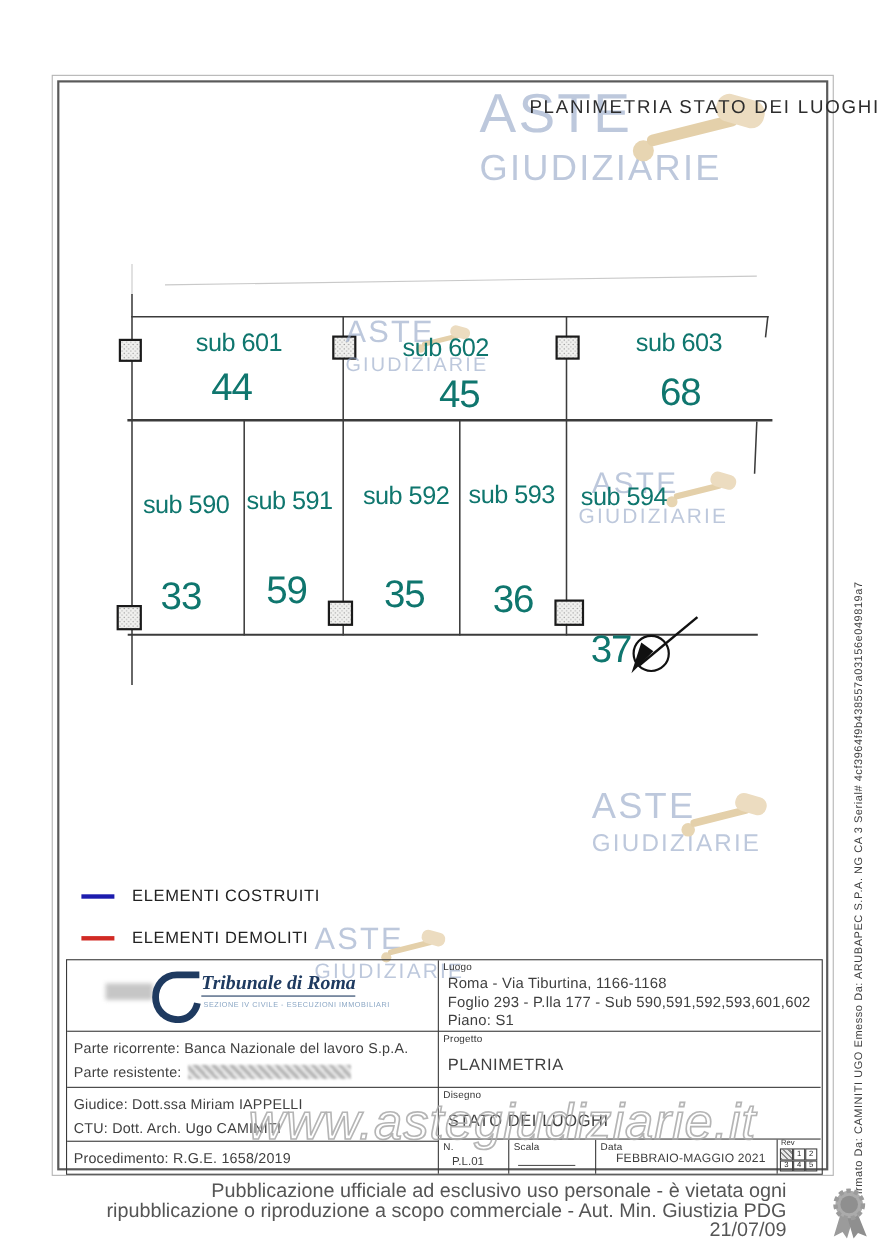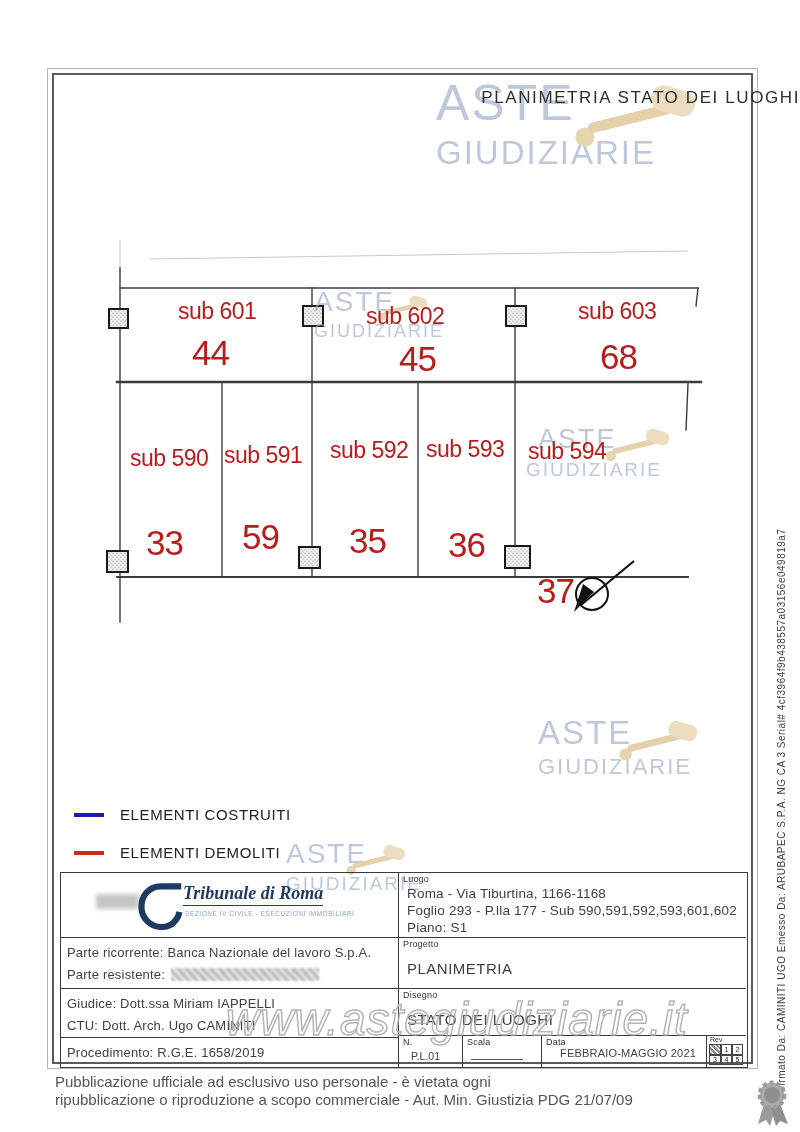--- a/index.html
+++ b/index.html
@@ -31,21 +31,21 @@
   .wm4 .gavel{left:80px;top:4px;width:84px;height:44px;}
   .wm5{left:286px;top:840px;} .wm5 .aste{font-size:28px;} .wm5 .giud{font-size:19px;margin-top:6px;}
   .wm5 .gavel{left:60px;top:4px;width:62px;height:34px;}
 
   .www-wm{position:absolute;left:226px;top:992px;z-index:20;white-space:nowrap;
     font-size:46px;letter-spacing:1px;color:rgba(255,255,255,.12);
     -webkit-text-stroke:1.5px rgba(168,168,168,.85);pointer-events:none;font-style:italic;}
 
   
   #plan-svg{position:absolute;left:0;top:0;z-index:3;}
-  .lbl-sub,.lbl-num{position:absolute;z-index:6;color:#b91c1c;white-space:nowrap;}
+  .lbl-sub,.lbl-num{position:absolute;z-index:6;color:#0f766e;white-space:nowrap;}
   .lbl-sub{font-size:23px;letter-spacing:-0.5px;}
   .lbl-num{font-size:35px;letter-spacing:-1px;}
   .p-s601{left:178px;top:298px;} .p-n44{left:192px;top:333px;}
   .p-s602{left:366px;top:303px;} .p-n45{left:399px;top:339px;}
   .p-s603{left:578px;top:298px;} .p-n46{left:600px;top:337px;}
   .p-s590{left:130px;top:445px;} .p-n33{left:146px;top:523px;}
   .p-s591{left:224px;top:442px;} .p-n34{left:242px;top:517px;}
   .p-s592{left:330px;top:437px;} .p-n35{left:349px;top:521px;}
   .p-s593{left:426px;top:436px;} .p-n36{left:448px;top:525px;}
   .p-s594{left:528px;top:438px;} .p-n37{left:537px;top:523px;margin-top:48px;}
@@ -93,22 +93,22 @@
   .stamp-smudge{position:absolute;left:35px;top:21px;width:43px;height:15px;background:#b3b3b3;
     filter:blur(2px);opacity:.75;}
   .logo-g{position:absolute;left:76px;top:5px;}
   .court-name{position:absolute;left:122px;top:10px;font-family:"Liberation Serif",serif;
     font-style:italic;font-weight:600;font-size:18px;color:#1e3a60;
     border-bottom:1.6px solid #1e3a60;padding-bottom:1px;white-space:nowrap;}
   .court-section{position:absolute;left:124px;top:37px;font-size:6.6px;letter-spacing:.5px;
     color:#8aa6c4;white-space:nowrap;}
 
   
-  .footer{position:absolute;left:55px;top:1073px;width:660px;text-align:left;z-index:8;
-    font-size:15px;color:#555;line-height:18px;}
+  .footer{position:absolute;left:55px;top:1073px;width:660px;text-align:right;z-index:8;
+    font-size:18px;color:#555;line-height:18px;}
 
   
   .vsig{position:absolute;left:776px;top:380px;height:712px;width:20px;
     writing-mode:vertical-rl;transform:rotate(180deg);white-space:nowrap;
     font-size:10px;letter-spacing:.5px;color:#3d3d3d;z-index:8;}
 
   .ribbon{position:absolute;left:750px;top:1078px;z-index:8;}
 </style>
 </head>
 <body>

